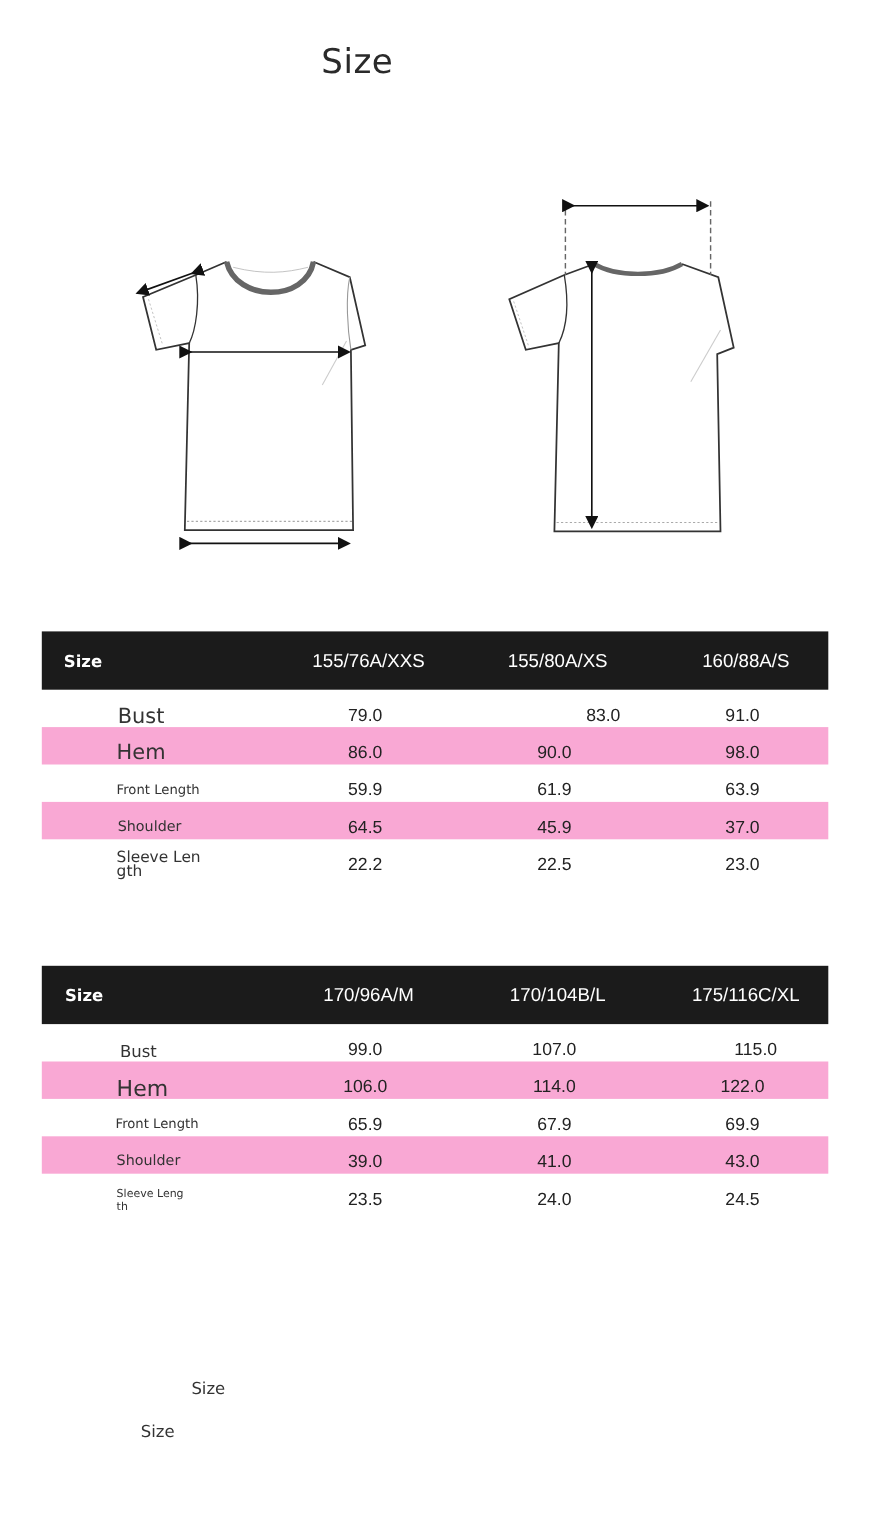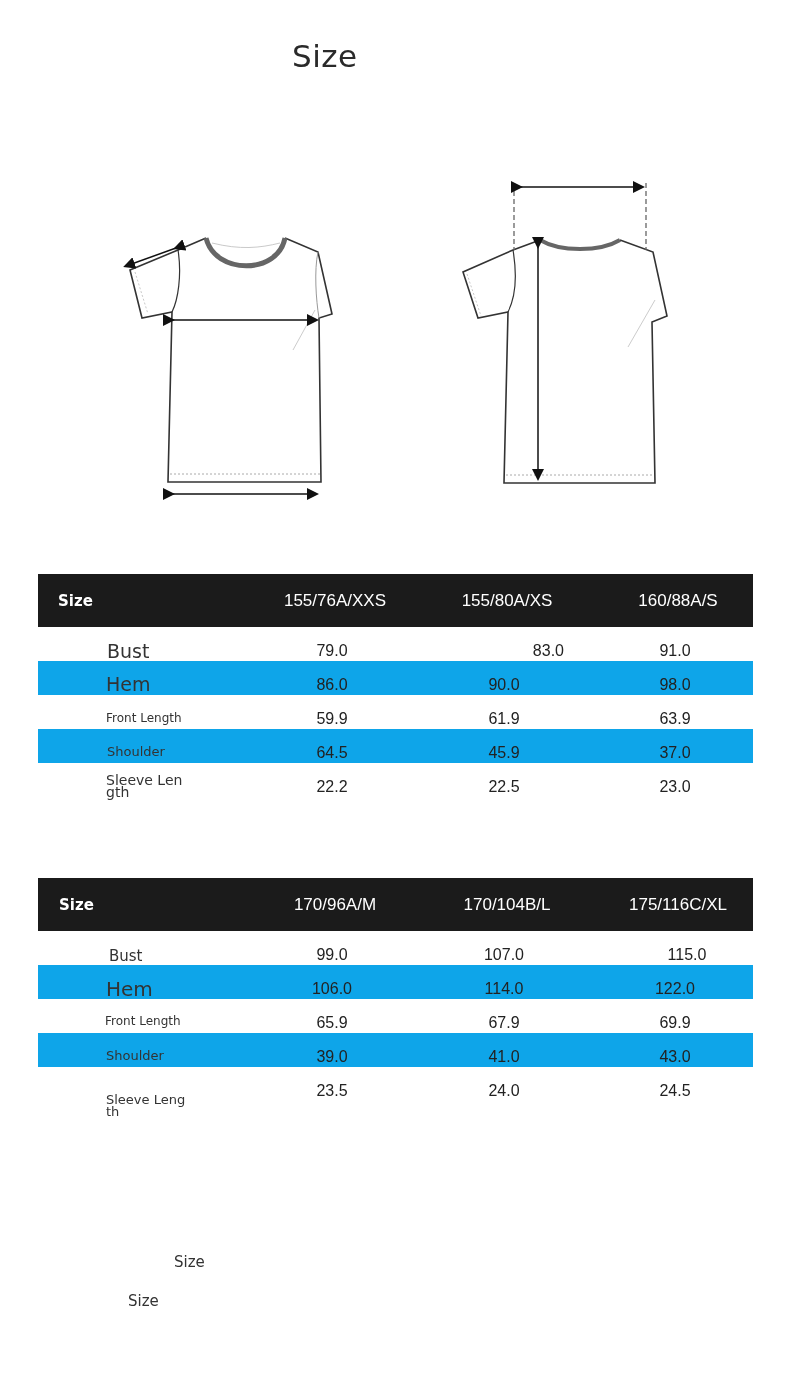--- a/index.html
+++ b/index.html
@@ -5,21 +5,21 @@
     html, body { margin: 0; padding: 0; background: #ffffff; }
     body { width: 790px; height: 1395px; position: relative; overflow: hidden; font-family: "DejaVu Sans", sans-serif; color: #222; }
     .title { position: absolute; left: 292px; top: 38px; font-size: 31px; color: #2a2a2a; font-family: "DejaVu Sans", sans-serif; letter-spacing: 0.5px; }
     .diagram { position: absolute; }
     .diagram svg { display: block; }
     .table { position: absolute; left: 38px; width: 715px; }
     .hdr { height: 53px; background: #1b1b1b; color: #fff; display: flex; align-items: center; position: relative; }
     .hdr .lbl { position: absolute; left: 20px; font-size: 15px; font-weight: bold; font-family: "DejaVu Sans", sans-serif; }
     .hdr .col { position: absolute; font-size: 17px; font-family: "Liberation Sans", sans-serif; text-align: center; width: 170px; }
     .row { height: 34px; position: relative; }
-    .row.alt { background: #0ea5e9; padding-left: 24px; }
+    .row.alt { background: #f9a8d4; padding-left: 24px; }
     .row .rl { position: absolute; left: 68px; color: #333; font-family: "DejaVu Sans", sans-serif; }
     .row .v { position: absolute; width: 120px; text-align: center; font-size: 16px; font-family: "Liberation Sans", sans-serif; color: #222; top: 15px; }
     .foot { position: absolute; font-size: 15px; color: #333; font-family: "DejaVu Sans", sans-serif; }
   </style>
 </head>
 <body>
 
 <div class="title">Size</div>
 
 <div class="diagram" style="left:115px; top:225px;">
@@ -131,21 +131,21 @@
     <span class="v" style="left:406px;">67.9</span>
     <span class="v" style="left:577px;">69.9</span>
   </div>
   <div class="row alt">
     <span class="rl" style="top:15px; font-size:13px;">Shoulder</span>
     <span class="v" style="left:234px;">39.0</span>
     <span class="v" style="left:406px;">41.0</span>
     <span class="v" style="left:577px;">43.0</span>
   </div>
   <div class="row">
-    <span class="rl" style="top:27px; font-size:13px; line-height:12px; white-space:pre;">Sleeve Leng
+    <span class="rl" style="top:13px; font-size:10px; line-height:12px; white-space:pre;">Sleeve Leng
 th</span>
     <span class="v" style="left:234px;">23.5</span>
     <span class="v" style="left:406px;">24.0</span>
     <span class="v" style="left:577px;">24.5</span>
   </div>
 </div>
 
 <div class="foot" style="left:174px; top:1253px;">Size</div>
 <div class="foot" style="left:128px; top:1292px;">Size</div>
 

